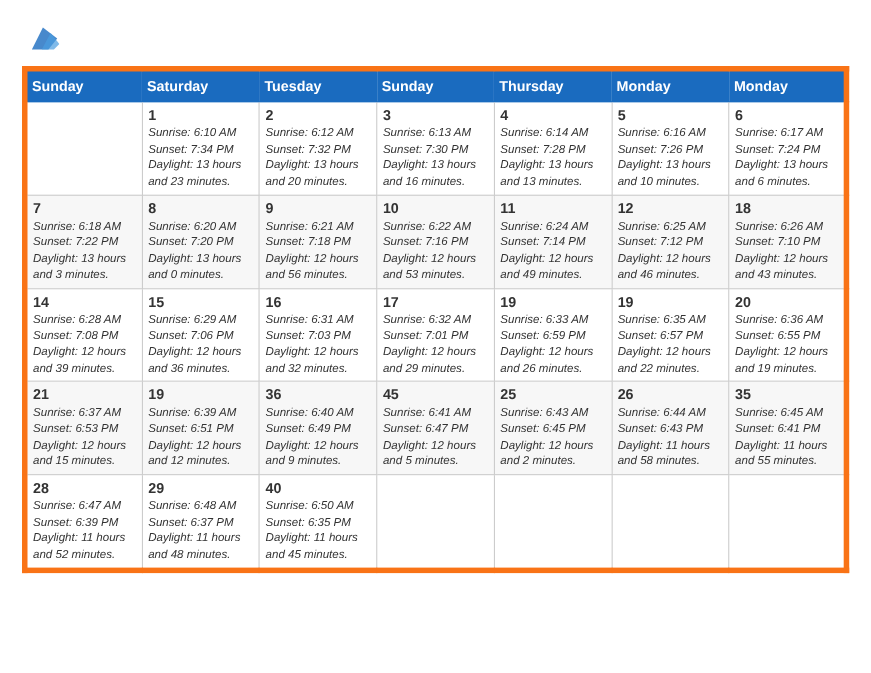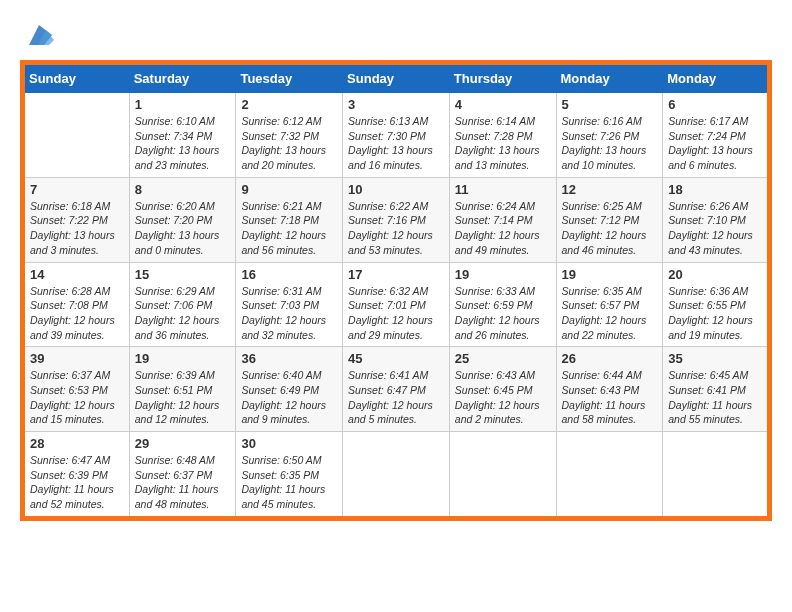--- a/index.html
+++ b/index.html
@@ -208,21 +208,21 @@
           <span class="day-number">19</span>
           <div class="day-info">Sunrise: 6:35 AM<br>Sunset: 6:57 PM<br>Daylight: 12 hours and 22 minutes.</div>
         </td>
         <td>
           <span class="day-number">20</span>
           <div class="day-info">Sunrise: 6:36 AM<br>Sunset: 6:55 PM<br>Daylight: 12 hours and 19 minutes.</div>
         </td>
       </tr>
       <tr>
         <td>
-          <span class="day-number">39</span>
+          <span class="day-number">21</span>
           <div class="day-info">Sunrise: 6:37 AM<br>Sunset: 6:53 PM<br>Daylight: 12 hours and 15 minutes.</div>
         </td>
         <td>
           <span class="day-number">19</span>
           <div class="day-info">Sunrise: 6:39 AM<br>Sunset: 6:51 PM<br>Daylight: 12 hours and 12 minutes.</div>
         </td>
         <td>
           <span class="day-number">36</span>
           <div class="day-info">Sunrise: 6:40 AM<br>Sunset: 6:49 PM<br>Daylight: 12 hours and 9 minutes.</div>
         </td>
@@ -246,21 +246,21 @@
       <tr>
         <td>
           <span class="day-number">28</span>
           <div class="day-info">Sunrise: 6:47 AM<br>Sunset: 6:39 PM<br>Daylight: 11 hours and 52 minutes.</div>
         </td>
         <td>
           <span class="day-number">29</span>
           <div class="day-info">Sunrise: 6:48 AM<br>Sunset: 6:37 PM<br>Daylight: 11 hours and 48 minutes.</div>
         </td>
         <td>
-          <span class="day-number">30</span>
+          <span class="day-number">40</span>
           <div class="day-info">Sunrise: 6:50 AM<br>Sunset: 6:35 PM<br>Daylight: 11 hours and 45 minutes.</div>
         </td>
         <td class="empty-cell"></td>
         <td class="empty-cell"></td>
         <td class="empty-cell"></td>
         <td class="empty-cell"></td>
       </tr>
     </tbody>
 </table>
 

